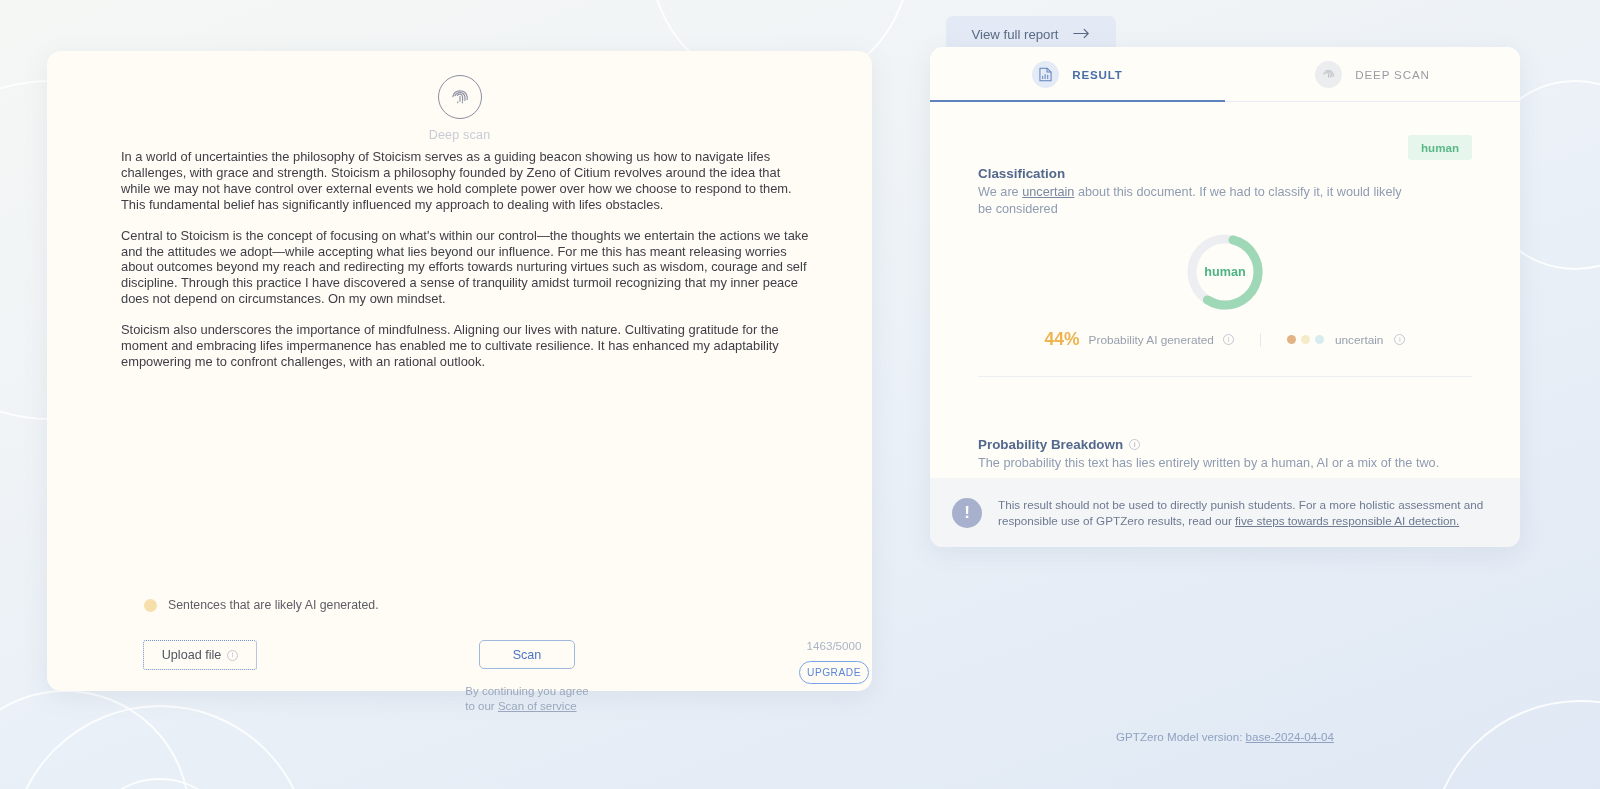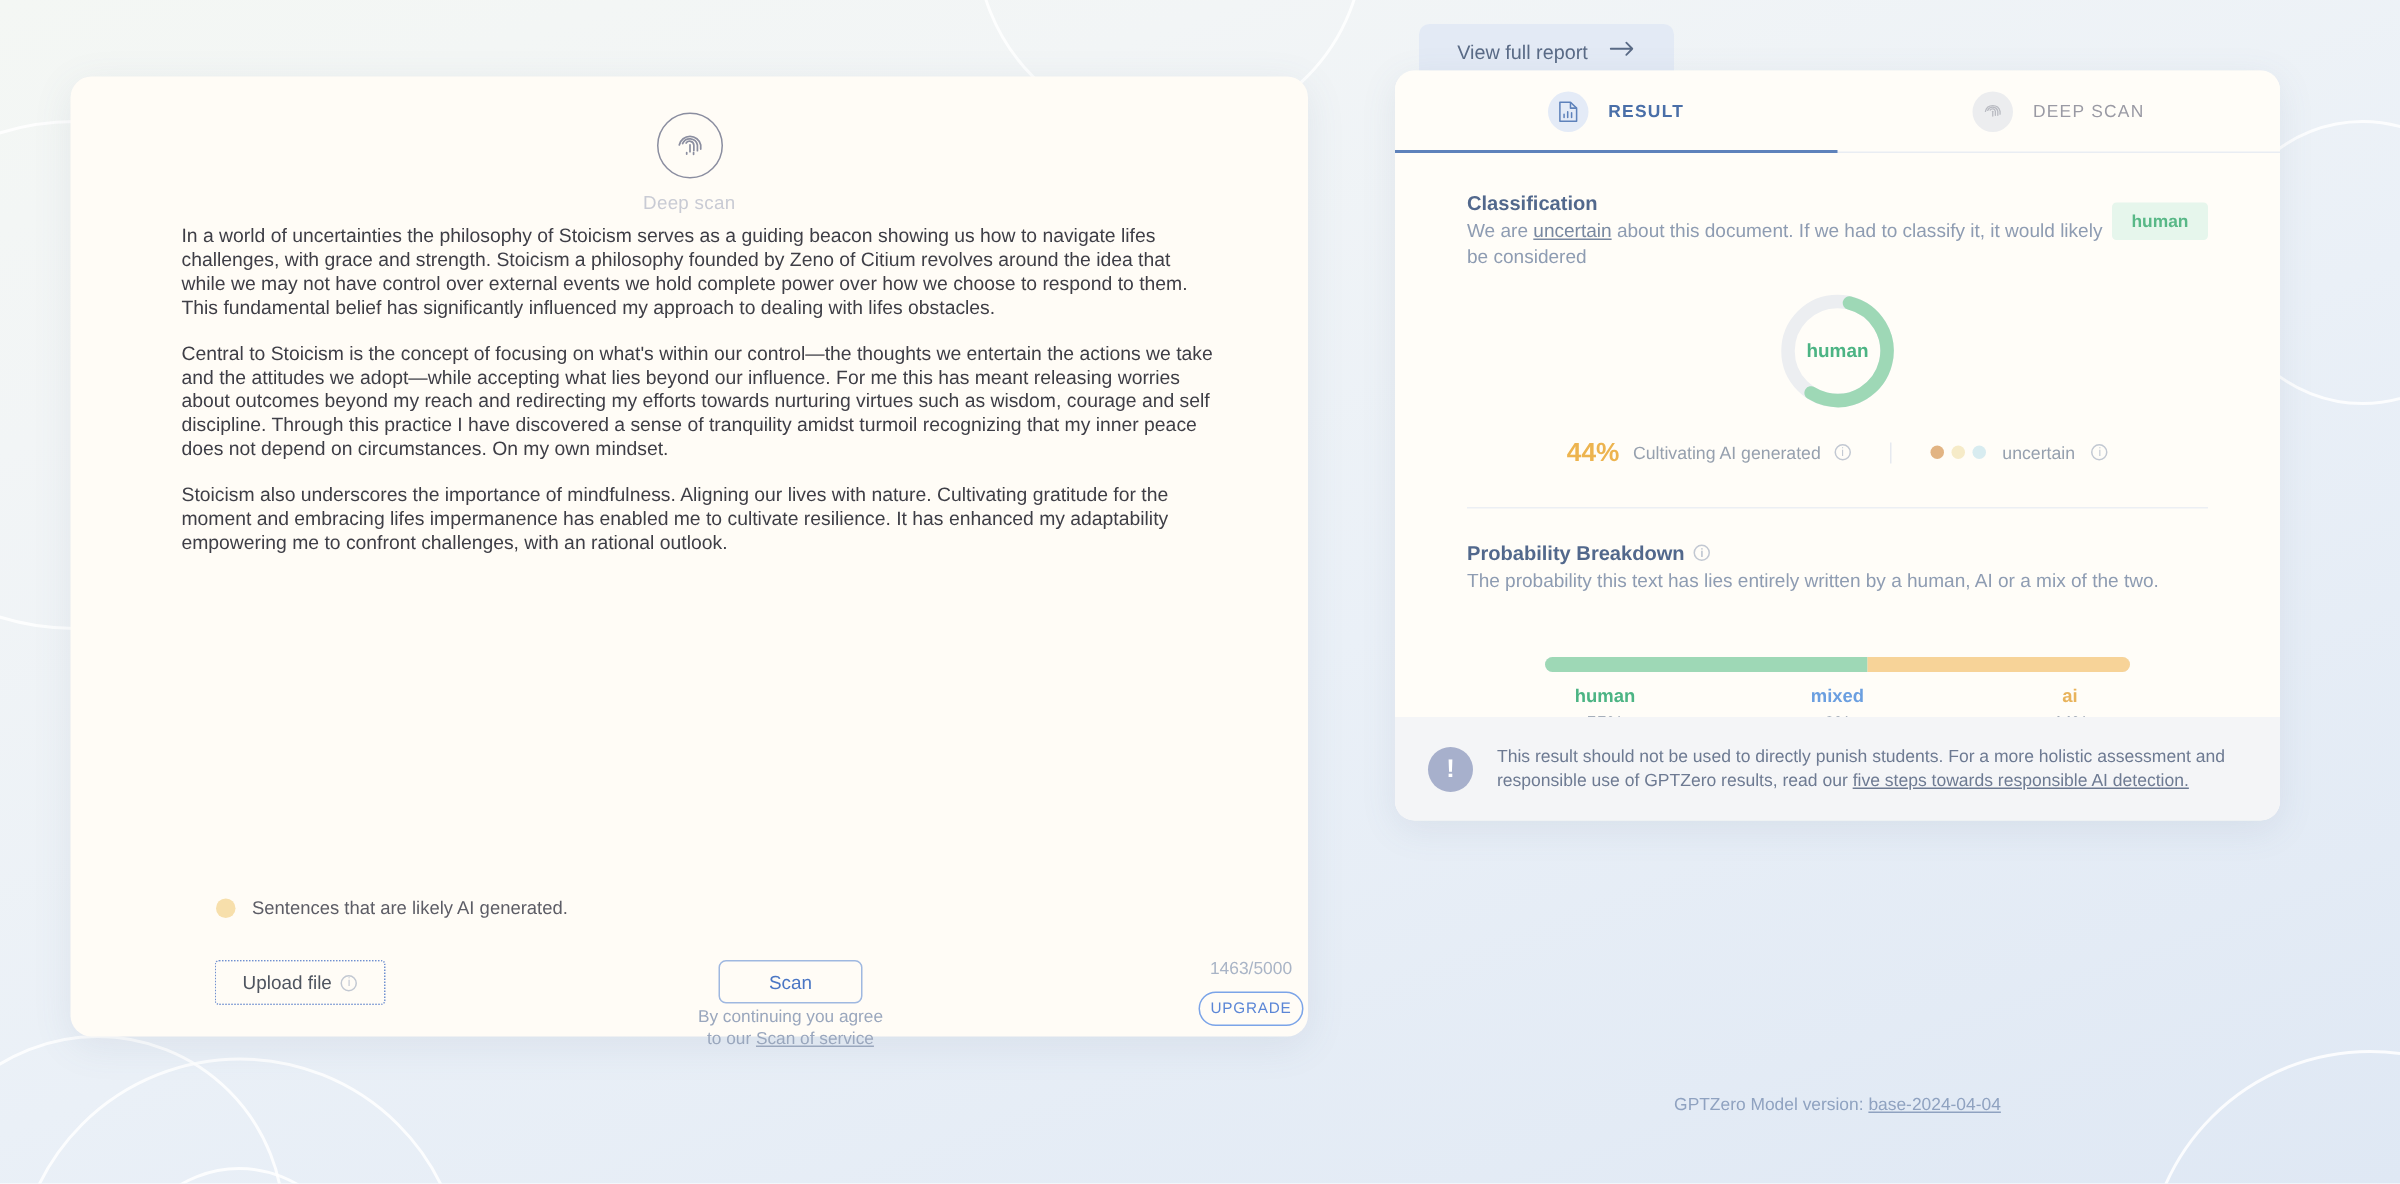--- a/index.html
+++ b/index.html
@@ -80,21 +80,21 @@
     display: flex; flex-direction: column; align-items: center;
   }
   #scan-button {
     width: 96px; height: 29px;
     border: 1.2px solid #9fb8e0; border-radius: 5px;
     background: #fffcf6; color: #4a76c4;
     font-size: 12.6px; font-family: "Liberation Sans", sans-serif;
     cursor: pointer;
   }
   #terms-text {
-    margin-top: 2px; text-align: center;
+    margin-top: 15px; text-align: left;
     font-size: 11.5px; line-height: 14.5px; color: #9aa7bd;
   }
   #terms-link { color: #9aa7bd; text-decoration: underline; cursor: pointer; }
 
   #quota-block {
     position: absolute; left: 752px; top: 588px;
     display: flex; flex-direction: column; align-items: center;
   }
   #char-count { font-size: 11.6px; color: #a9b4c6; }
   #upgrade-button {
@@ -147,21 +147,21 @@
     height: 2.5px; background: #5e82bb;
   }
   #tab-deep-scan .tab-icon-circle { background: #ecedef; }
   #tab-deep-scan .tab-label { color: #9a9aa4; font-weight: normal; letter-spacing: .85px; }
   #tab-sources .tab-icon-circle { background: #ecedef; }
   #tab-sources .tab-label { color: #9a9aa4; font-weight: normal; letter-spacing: .85px; }
 
   .section { padding: 26px 48px 0 48px; }
   .section-title {
     font-size: 13.4px; color: #52688c; font-weight: bold;
-    display: flex; align-items: center; gap: 6px;
+    display: flex; align-items: center; gap: 6px; margin-top: 38px;
   }
   .section-sub { font-size: 12.7px; line-height: 16.5px; color: #8e9cb2; margin-top: 3px; }
   .underline-word { text-decoration: underline; color: #7888a0; }
 
   #classification-section { position: relative; }
   #human-badge {
     position: absolute; right: 48px; top: 33px;
     background: #e6f6ec; color: #58b887;
     font-size: 11.6px; font-weight: bold;
     padding: 6px 13px; border-radius: 3px;
@@ -350,21 +350,21 @@
           <circle cx="39" cy="39" r="33" fill="none" stroke="#eceef1" stroke-width="9"></circle>
           <circle cx="39" cy="39" r="33" fill="none" stroke="#9ed8b6" stroke-width="9" stroke-linecap="round" stroke-dasharray="114 207" transform="rotate(-76 39 39)"></circle>
         </svg>
         <div id="donut-center">human</div>
       </div>
     </div>
 
     <div id="stats-row">
       <div id="prob-ai-group">
         <span id="prob-ai-value">44%</span>
-        <span id="prob-ai-label">Cultivating AI generated</span>
+        <span id="prob-ai-label">Probability AI generated</span>
         <span class="info-icon">i</span>
       </div>
       <div id="confidence-group">
         <span class="conf-dots">
           <span class="conf-dot" id="conf-dot-1"></span>
           <span class="conf-dot" id="conf-dot-2"></span>
           <span class="conf-dot" id="conf-dot-3"></span>
         </span>
         <span id="confidence-label">uncertain</span>
         <span class="info-icon">i</span>

